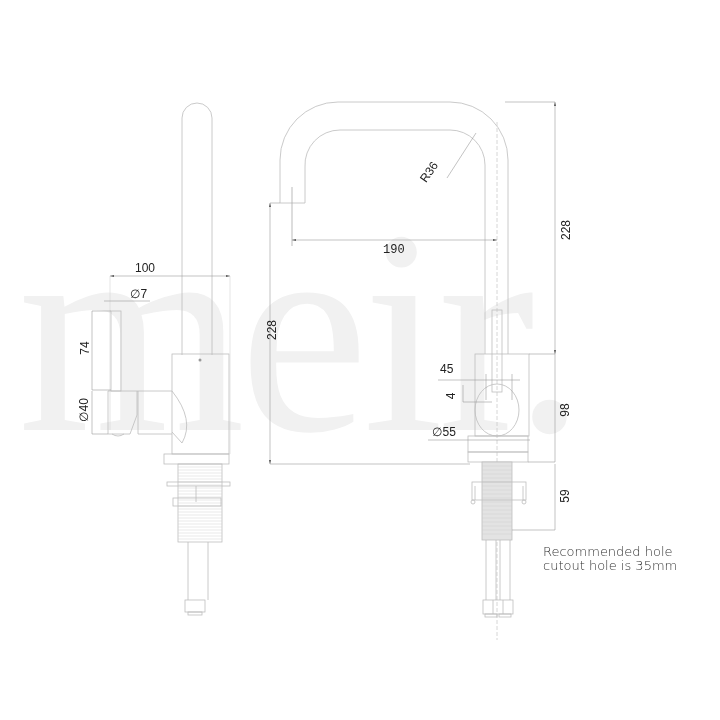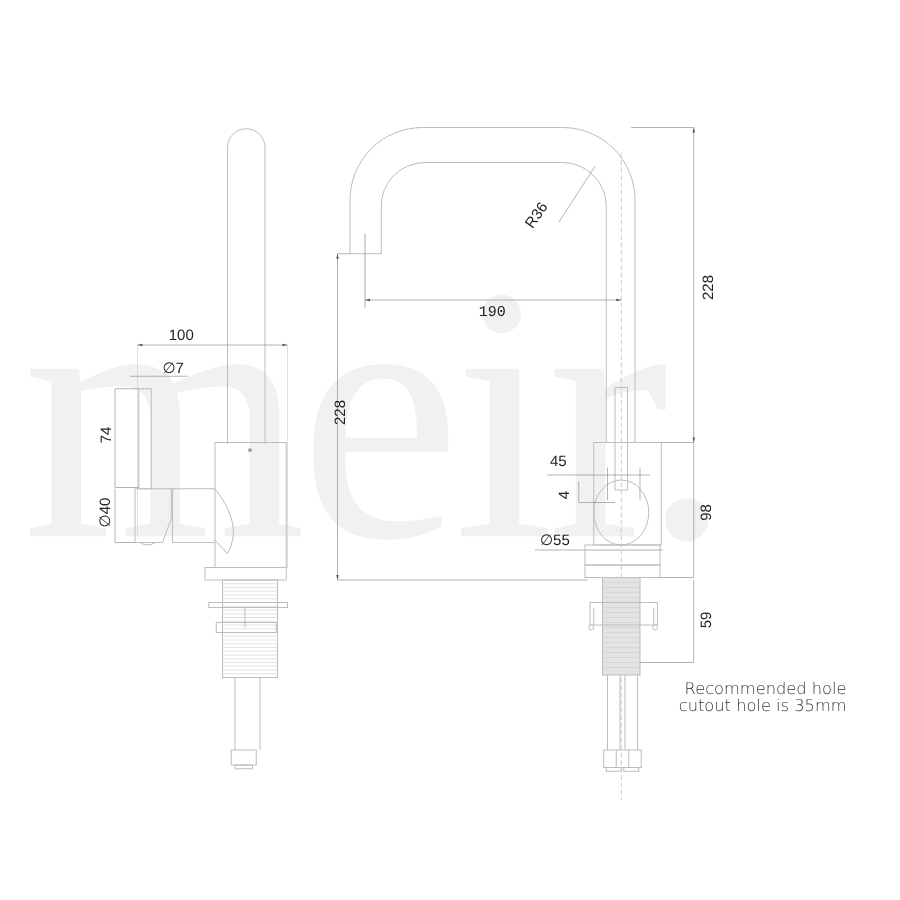--- a/index.html
+++ b/index.html
@@ -2,21 +2,21 @@
 <html><head>
   <meta charset="utf-8">
   <style>
     html, body { margin: 0; padding: 0; background: #ffffff; }
     body { width: 720px; height: 720px; position: relative; overflow: hidden; font-family: "Liberation Sans", sans-serif; }
     #drawing { position: absolute; left: 0; top: 0; width: 720px; height: 720px; }
     .wm { position: absolute; left: 0; top: 0; width: 577px; height: 720px; pointer-events: none; }
     .wm-text { position: absolute; left: 18px; top: 186px; font-family: "Liberation Serif", "DejaVu Serif", serif; font-size: 292px; color: #f1f1f1; letter-spacing: -6px; line-height: 1; white-space: nowrap; }
     .lbl { position: absolute; font-size: 12px; color: #222; line-height: 1; white-space: nowrap; }
     .lbl.rot { transform-origin: center center; transform: rotate(-90deg); }
-    .note { position: absolute; left: 543px; top: 545px; font-size: 13px; color: #333; line-height: 14px; font-family: "DejaVu Sans", sans-serif; font-weight: 300; text-align: right; }
+    .note { position: absolute; left: 543px; top: 545px; font-size: 13px; color: #333; line-height: 14px; font-family: "DejaVu Sans", sans-serif; font-weight: 300; }
   </style>
 </head>
 <body>
 
 <div class="wm">
   <div class="wm-text">meir.</div>
 </div>
 
 <svg id="drawing" viewBox="0 0 720 720" xmlns="http://www.w3.org/2000/svg">
   <g fill="none" stroke="#bdbdbd" stroke-width="0.8">

